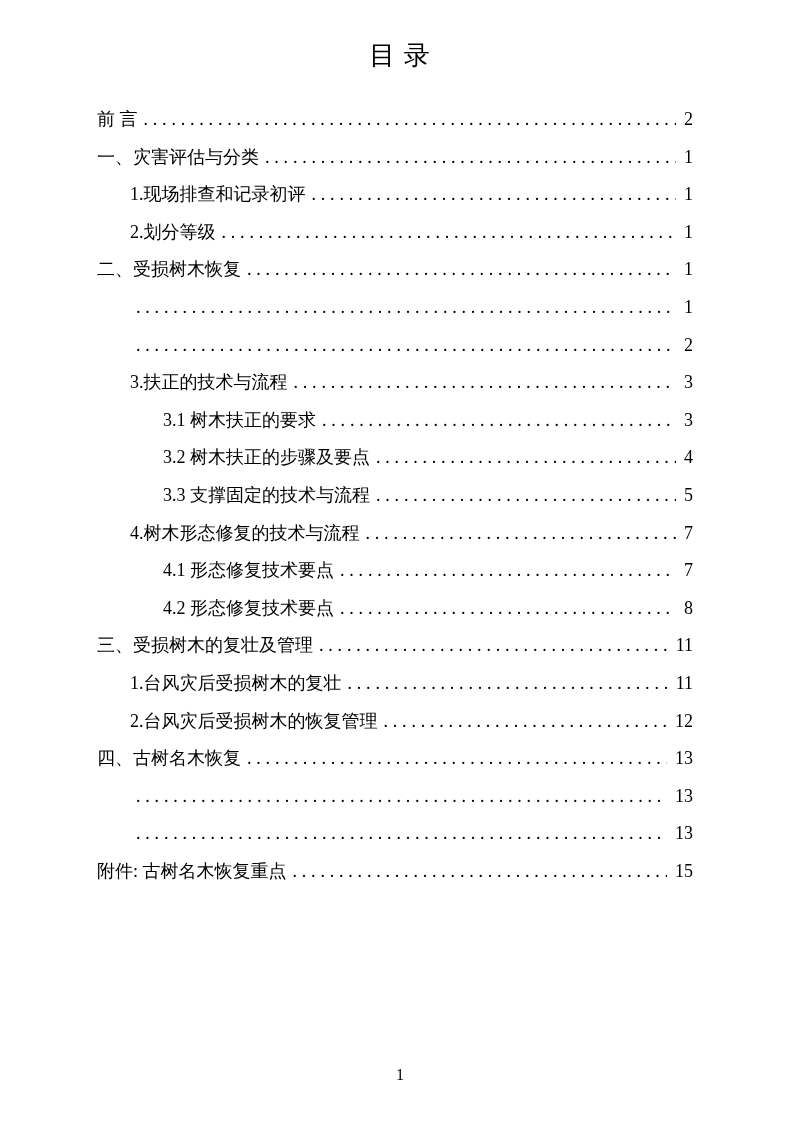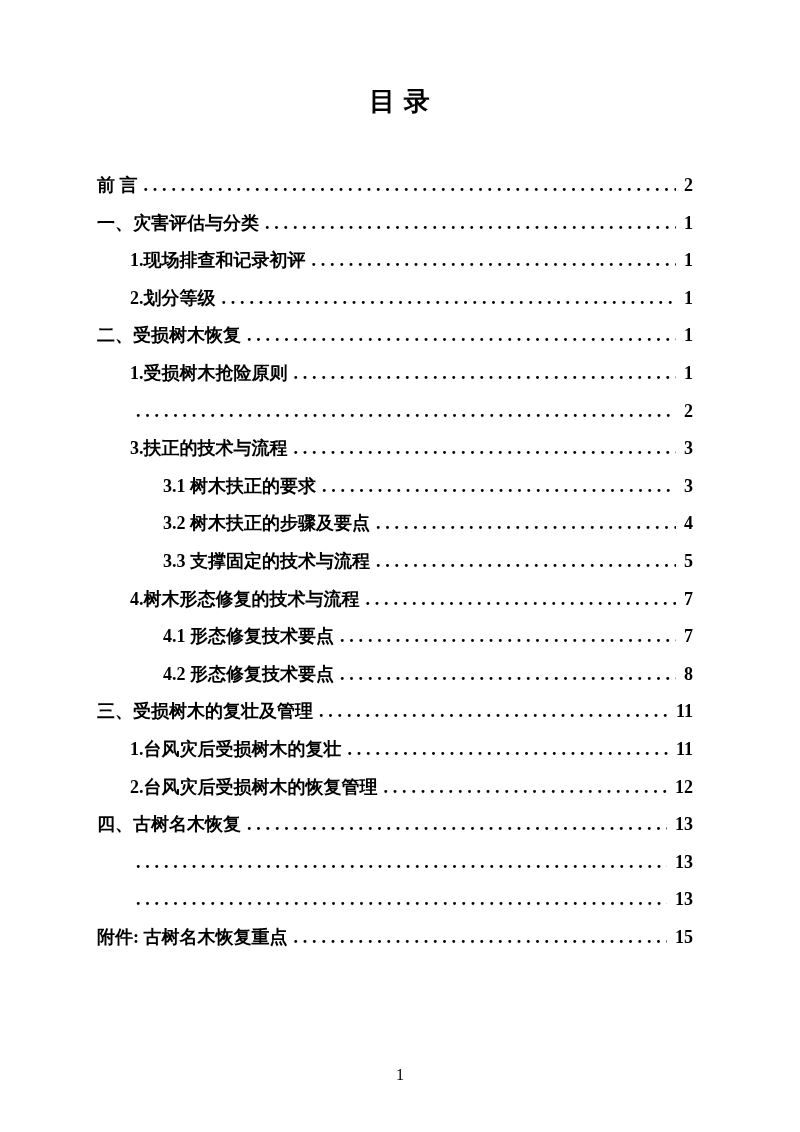--- a/index.html
+++ b/index.html
@@ -7,32 +7,31 @@
   .page {
     position: relative;
     width: 800px;
     height: 1132px;
     background: #ffffff;
     color: #000000;
     font-family: "Liberation Serif", "DejaVu Serif", serif;
     overflow: hidden;
   }
   .doc-title {
-    padding-top: 87px;
+    padding-top: 41px;
     text-align: center;
     font-size: 26px;
-    font-weight: bold;
+    font-weight: normal;
     letter-spacing: 1px;
     line-height: 30px;
   }
   .toc {
-    margin-top: 50px;
+    margin-top: 30px;
     padding-left: 97px;
     padding-right: 107px;
-    font-weight: bold;
   }
   .toc-row {
     display: flex;
     align-items: baseline;
     height: 37.6px;
     line-height: 37.6px;
     font-size: 18px;
   }
   .lvl-1 { padding-left: 33px; }
   .lvl-2 { padding-left: 66px; }
@@ -90,21 +89,20 @@
       <span class="toc-page">1</span>
     </div>
 
     <div class="toc-row lvl-0">
       <span class="toc-label">二、受损树木恢复</span>
       <span class="toc-leader"></span>
       <span class="toc-page">1</span>
     </div>
 
     <div class="toc-row lvl-1">
-      <span class="toc-label">1.受损树木抢险原则</span>
       <span class="toc-leader"></span>
       <span class="toc-page">1</span>
     </div>
 
     <div class="toc-row lvl-1">
       <span class="toc-leader"></span>
       <span class="toc-page">2</span>
     </div>
 
     <div class="toc-row lvl-1">

